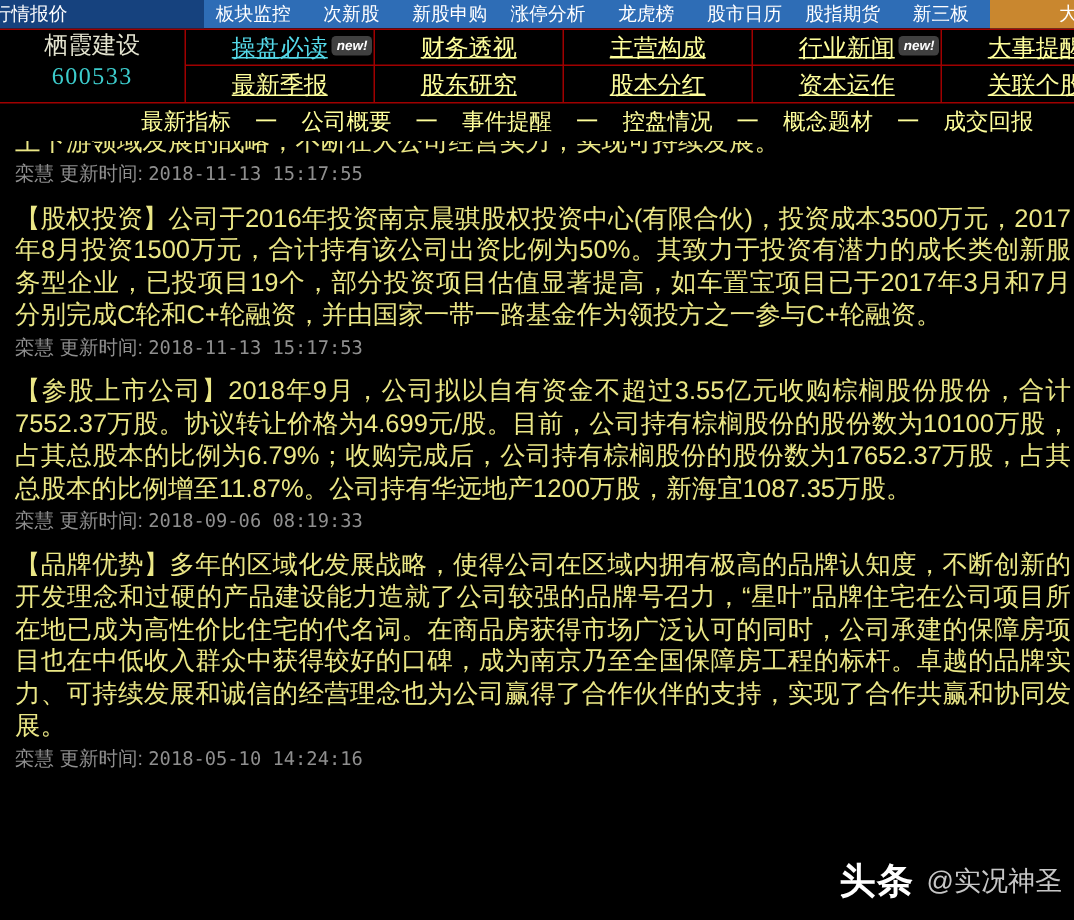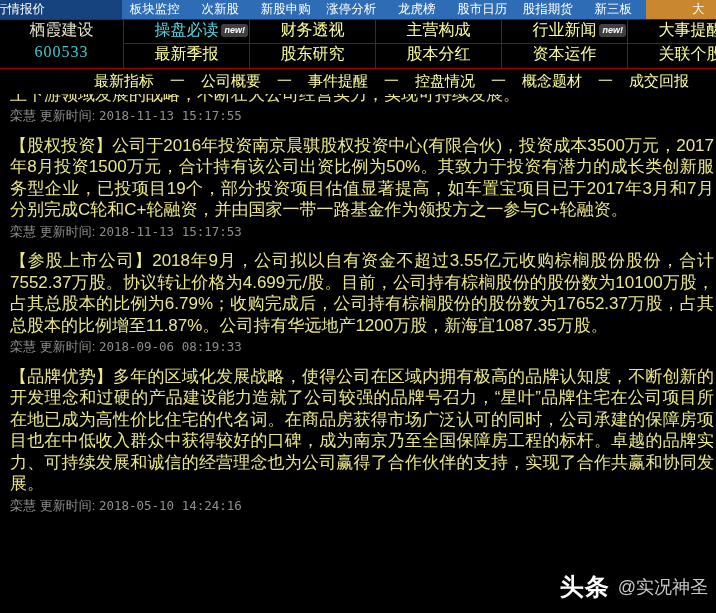--- a/index.html
+++ b/index.html
@@ -4,33 +4,33 @@
 <style>
   html,body{margin:0;padding:0;}
   body{
     width:716px;height:613px;background:#000;overflow:hidden;position:relative;
     font-family:"Liberation Sans","DejaVu Sans",sans-serif;
   }
   
   .topbar{height:19px;background:#2e6db6;display:flex;overflow:hidden;}
   .topbar-item{flex:0 0 auto;color:#fff;font-size:12.5px;height:19px;line-height:19px;
     text-align:center;cursor:default;white-space:nowrap;}
-  .topbar-item.pressed{background:#16427e;width:122px;text-align:left;text-indent:-5px;}
+  .topbar-item.pressed{background:#16427e;width:136px;text-align:left;text-indent:-5px;}
   .topbar-item.normal{width:65.5px;}
   .topbar-item.highlight{background:#c9872f;width:72px;text-align:left;padding-left:46px;}
   
   .infobar{height:48px;background:#000;border-top:1px solid #a00000;border-bottom:1px solid #a00000;
     display:flex;overflow:hidden;}
   .stock-cell{flex:0 0 123px;border-right:1px solid #a00000;display:flex;flex-direction:column;
     align-items:center;gap:2px;}
   .stock-name{color:#e4e4d0;font-size:16px;}
   .stock-code{color:#3ccccc;font-size:16px;letter-spacing:1px;font-family:Liberation Serif, serif;}
   .nav-grid{display:grid;grid-template-columns:repeat(5,126px);grid-auto-rows:24px;}
   .nav-cell{border-right:1px solid #a00000;color:#ffff9c;font-size:16px;display:flex;
-    align-items:flex-start;justify-content:center;position:relative;white-space:nowrap;cursor:default;}
+    align-items:flex-end;justify-content:center;position:relative;white-space:nowrap;cursor:default;text-decoration:underline;}
   .nav-cell.r1{border-bottom:1px solid #a00000;}
   .nav-cell.active{color:#54d8e8;}
   .badge{position:absolute;right:1px;top:4px;background:#404040;color:#fff;font-size:9px;
     font-style:italic;font-weight:bold;line-height:11px;padding:1px 3px;border-radius:3px;}
   
   .toolbar{height:25px;display:flex;align-items:center;padding-left:94px;white-space:nowrap;
     overflow:hidden;color:#ffff9c;font-size:15px;}
   .toolbar span{flex:0 0 auto;}
   .toolbar .sep{margin:0 16px;}
   

